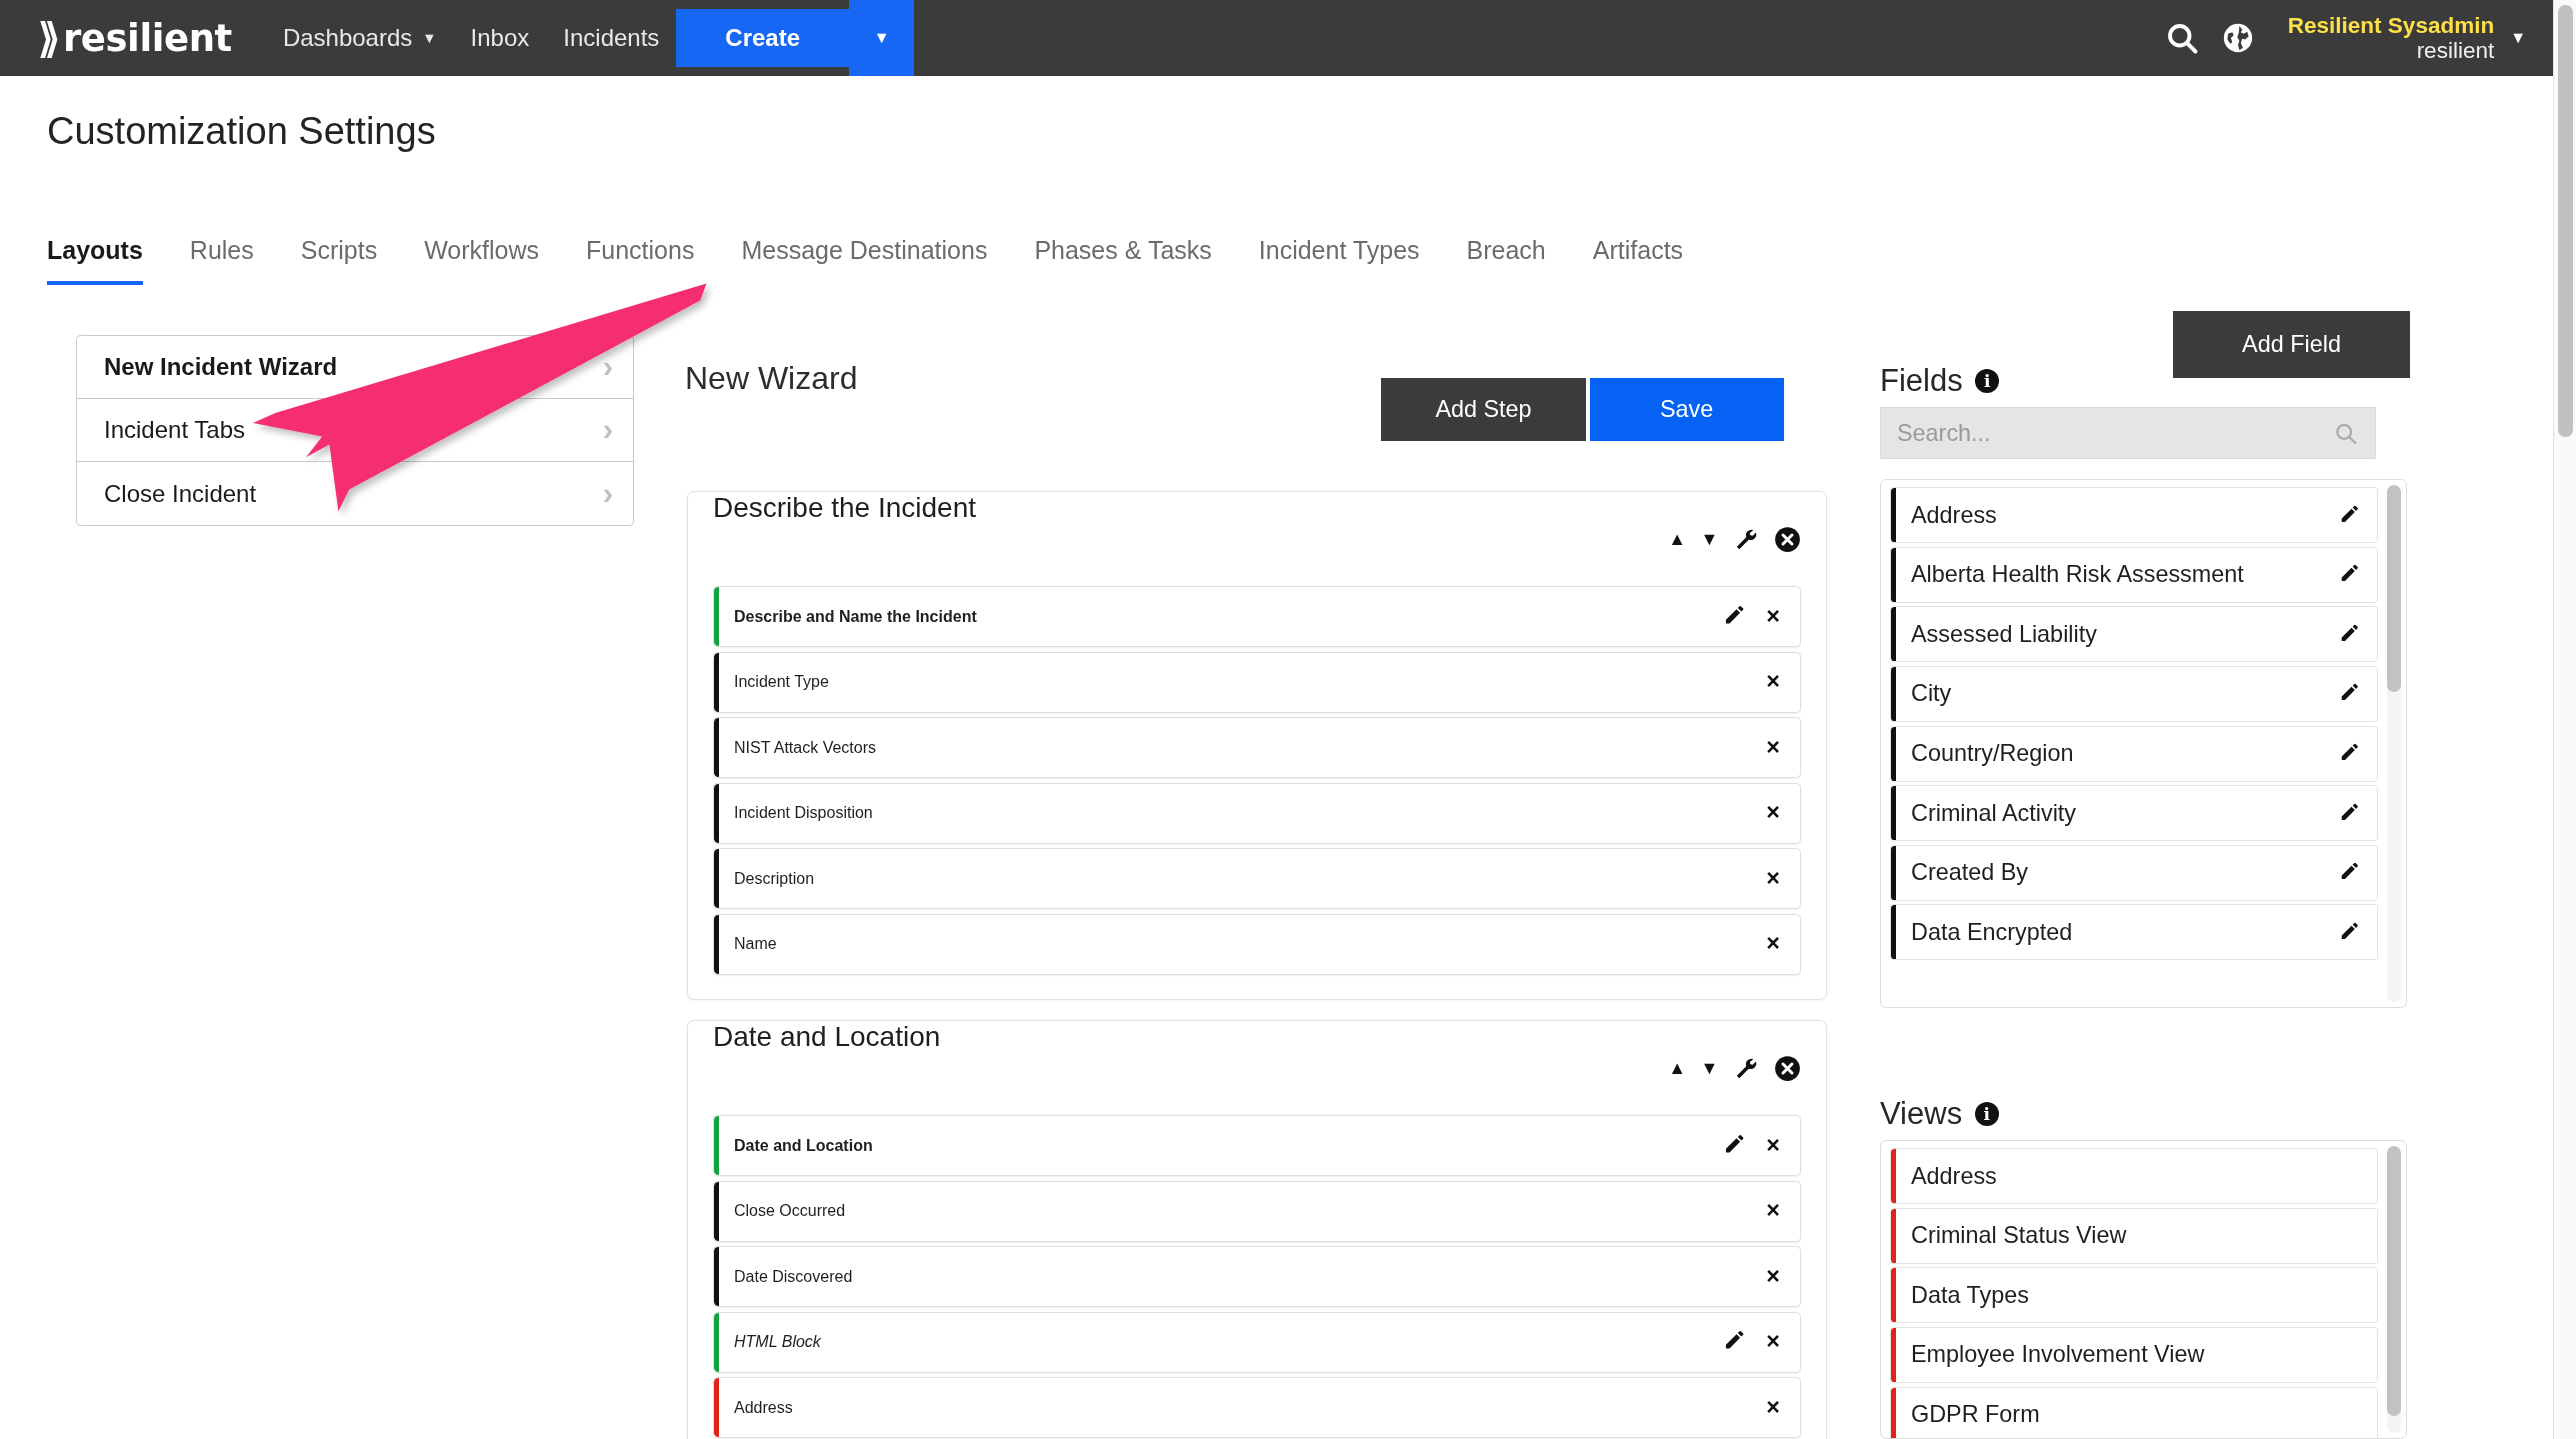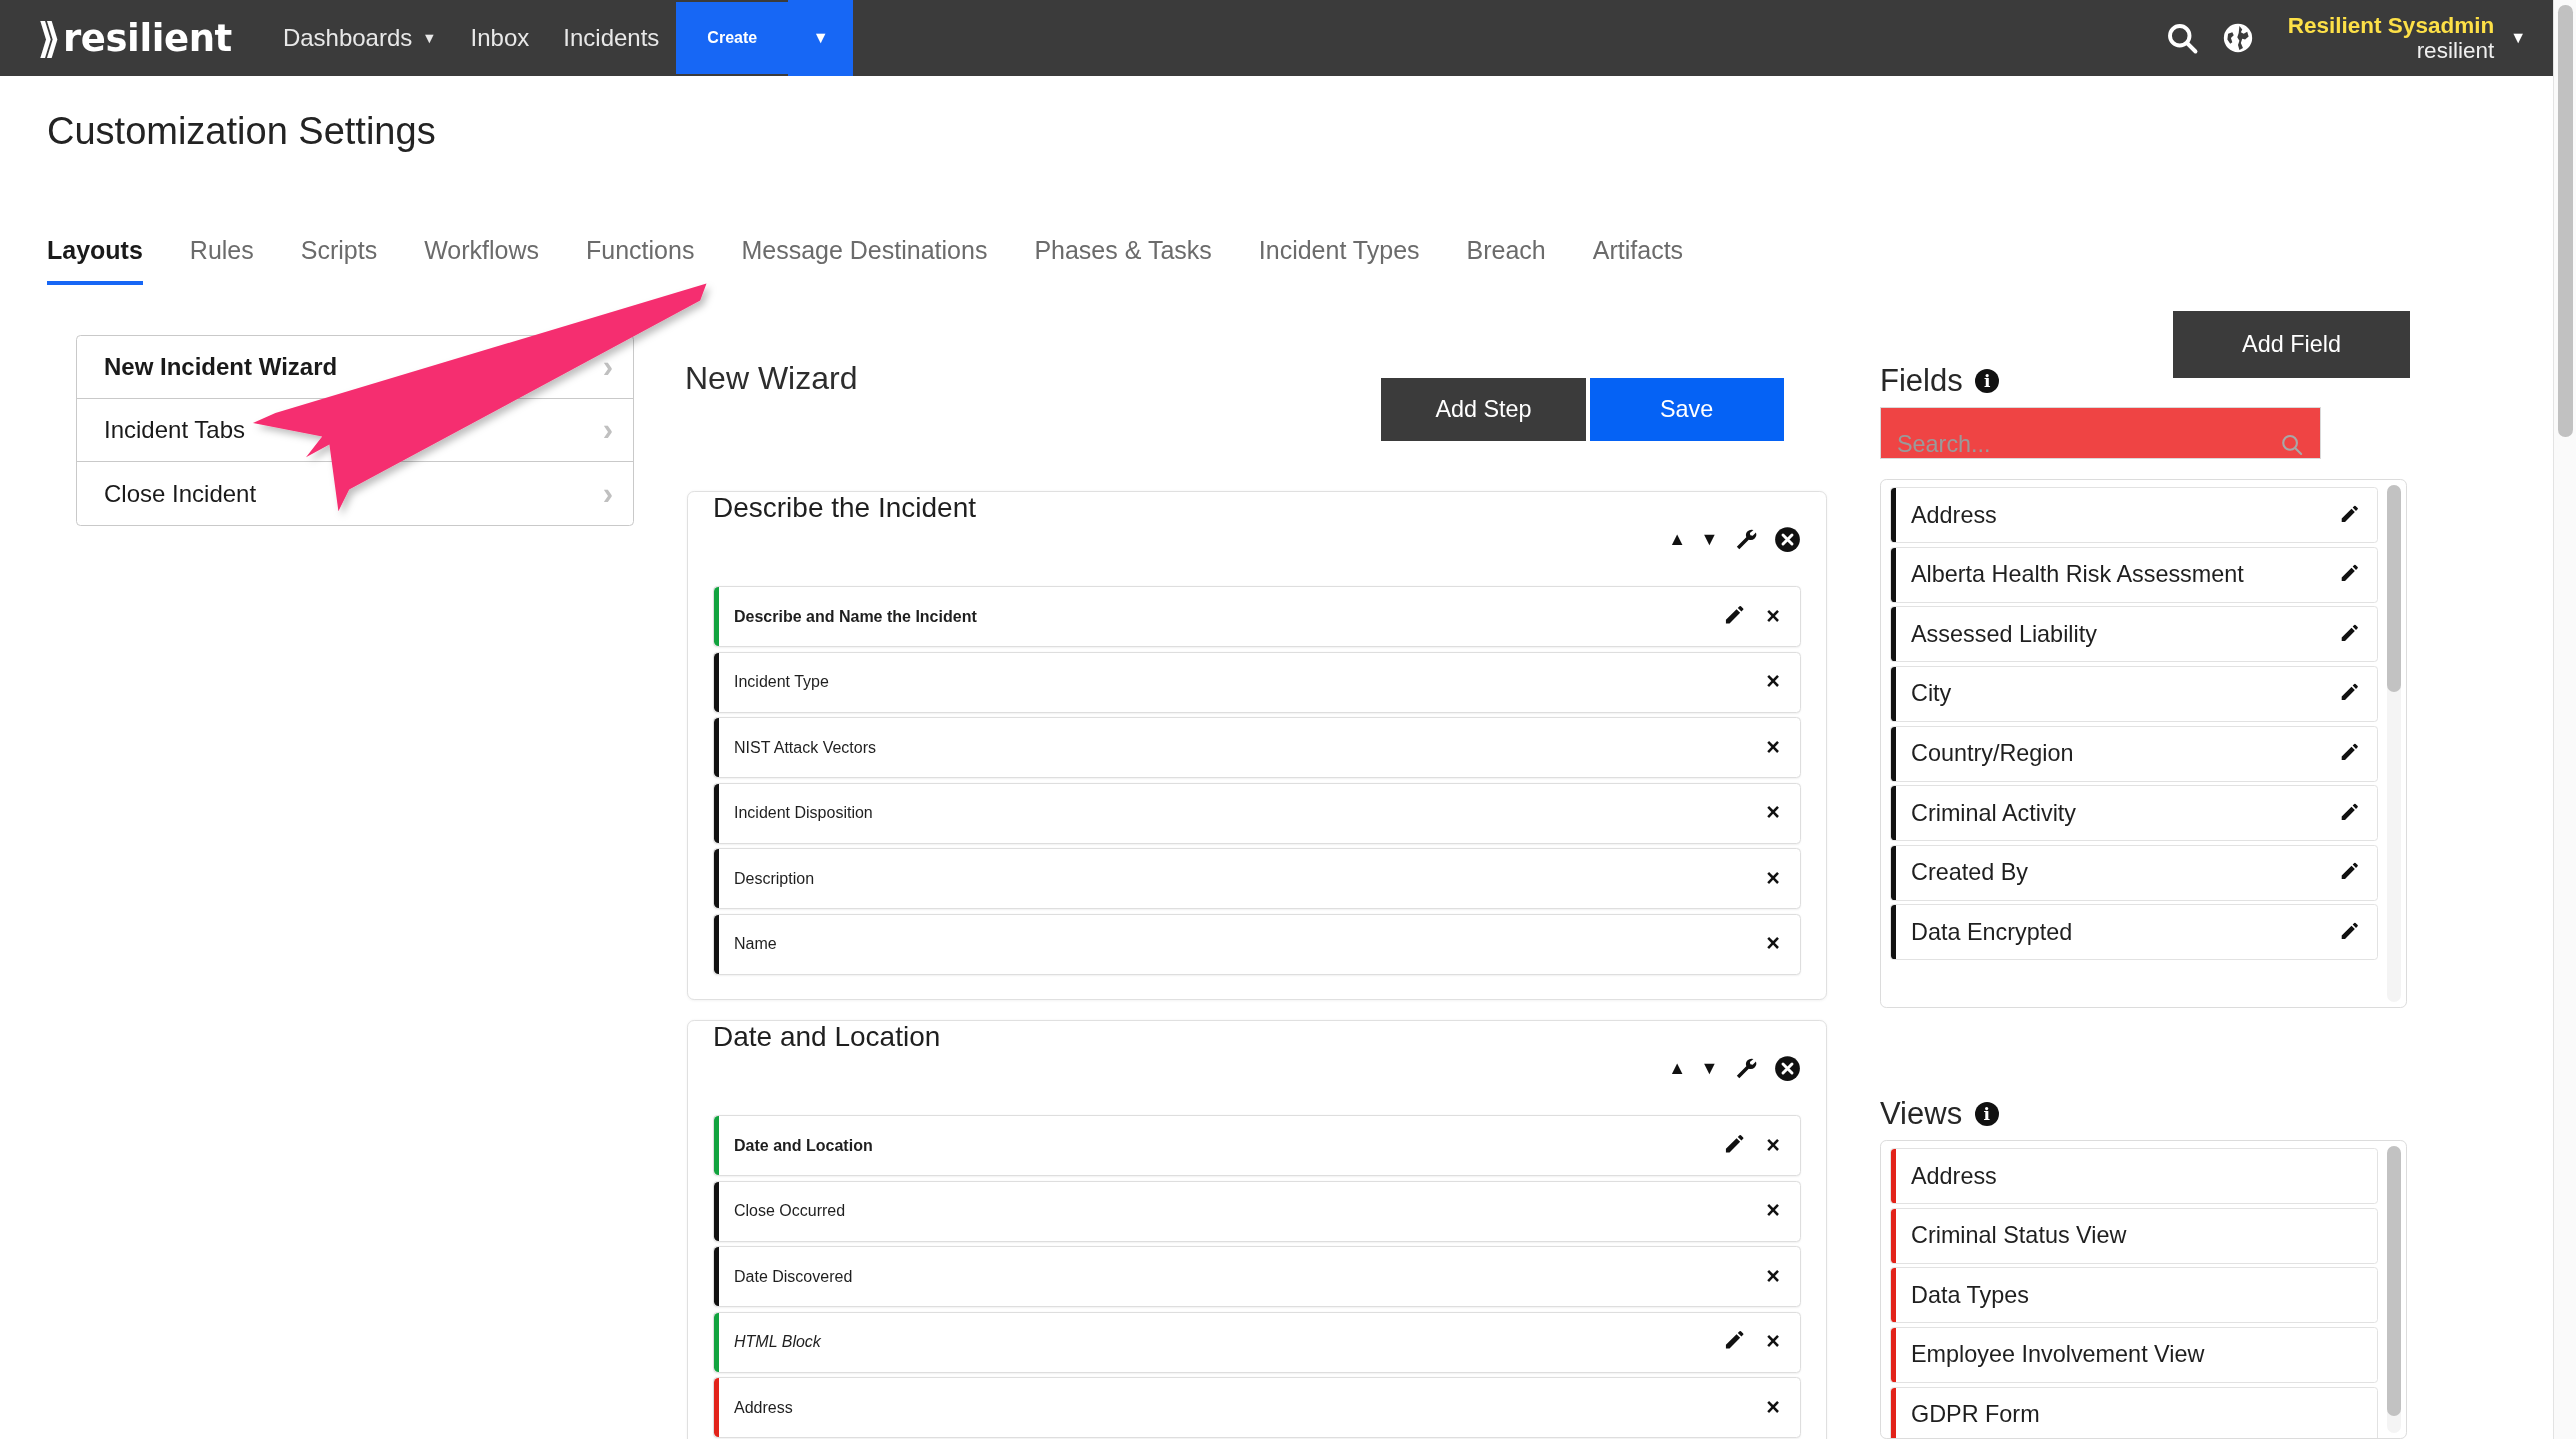--- a/index.html
+++ b/index.html
@@ -37,23 +37,23 @@
     color: #e8e8e8; font-size: 24px;
     padding: 2px 17px; height: 76px;
     display: flex; align-items: center; cursor: pointer;
     white-space: nowrap;
   }
   .nav-item .caret {
     margin-left: 10px; font-size: 14.4px; color: #e8e8e8;
   }
   .nav-create {
     background: #1767f5; color: #ffffff;
-    font-size: 16px; font-weight: 600;
-    height: 72px; display: flex; align-items: center;
-    padding: 0 31px; cursor: pointer; white-space: nowrap;
+    font-size: 24px; font-weight: 600;
+    height: 58px; display: flex; align-items: center;
+    padding: 0 49px; cursor: pointer; white-space: nowrap;
   }
   .nav-create-caret {
     background: #1767f5; height: 76px; width: 65px;
     display: flex; align-items: center; justify-content: center;
     cursor: pointer;
   }
   .nav-create-caret .caret { color: #fff; font-size: 16px; }
   .nav-right {
     margin-left: auto; display: flex; align-items: center;
     height: 76px; padding-right: 27px;
@@ -194,23 +194,23 @@
     display: flex; align-items: center; gap: 12.6px;
   }
   .info-dot {
     width: 24px; height: 24px; border-radius: 50%;
     background: #111; color: #fff; font-size: 17px; font-weight: 700;
     display: inline-flex; align-items: center; justify-content: center;
     font-family: "DejaVu Serif", serif; cursor: pointer;
   }
   .search-box {
     position: absolute; top: 407px; left: 1880px;
-    width: 441px; height: 52px;
-    border: 0.9px solid #d9d9d9; background: #ef4444;
-    display: flex; align-items: flex-end; padding: 0 16px;
+    width: 496px; height: 52px;
+    border: 0.9px solid #d9d9d9; background: #e5e5e5;
+    display: flex; align-items: center; padding: 0 16px;
   }
   .search-box input {
     border: none; outline: none; font-size: 23.4px;
     color: #3a3a3a; background: transparent; width: 100%;
     font-family: "Liberation Sans", sans-serif;
   }
   .search-box input::placeholder { color: #9a9a9a; }
 
   .scroll-panel {
     position: absolute;

